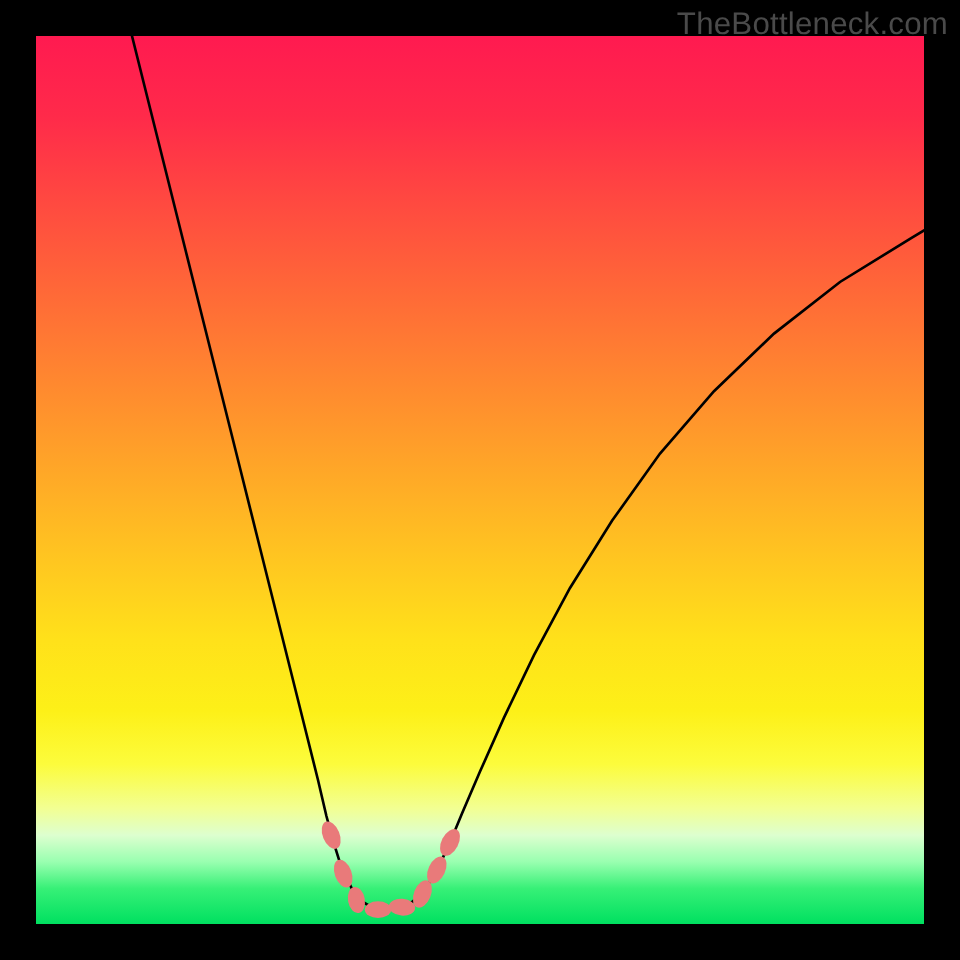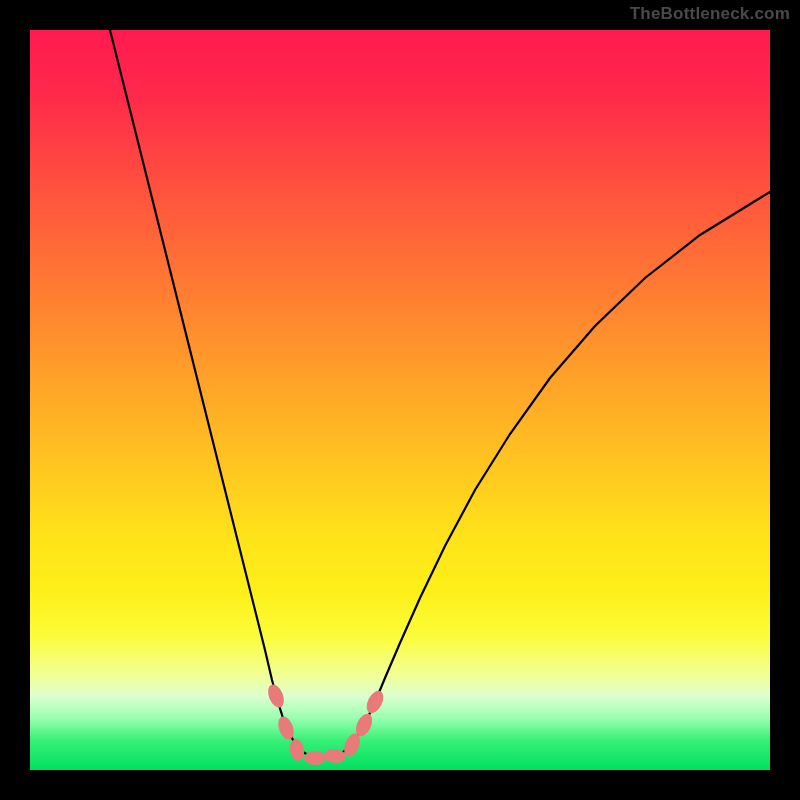--- a/index.html
+++ b/index.html
@@ -34,22 +34,22 @@
       #99ffb0 93%,
       #37f077 96%,
       #00e060 100%
     );
   }
   .watermark {
     position: absolute;
     top: 4px;
     right: 10px;
     color: #4a4a4a;
-    font-size: 17px;
-    font-weight: 700;
+    font-size: 26px;
+    font-weight: 400;
     letter-spacing: 0.2px;
     z-index: 20;
   }
   svg.plot {
     position: absolute;
     left: 0;
     top: 0;
     width: 740px;
     height: 740px;
     z-index: 10;

